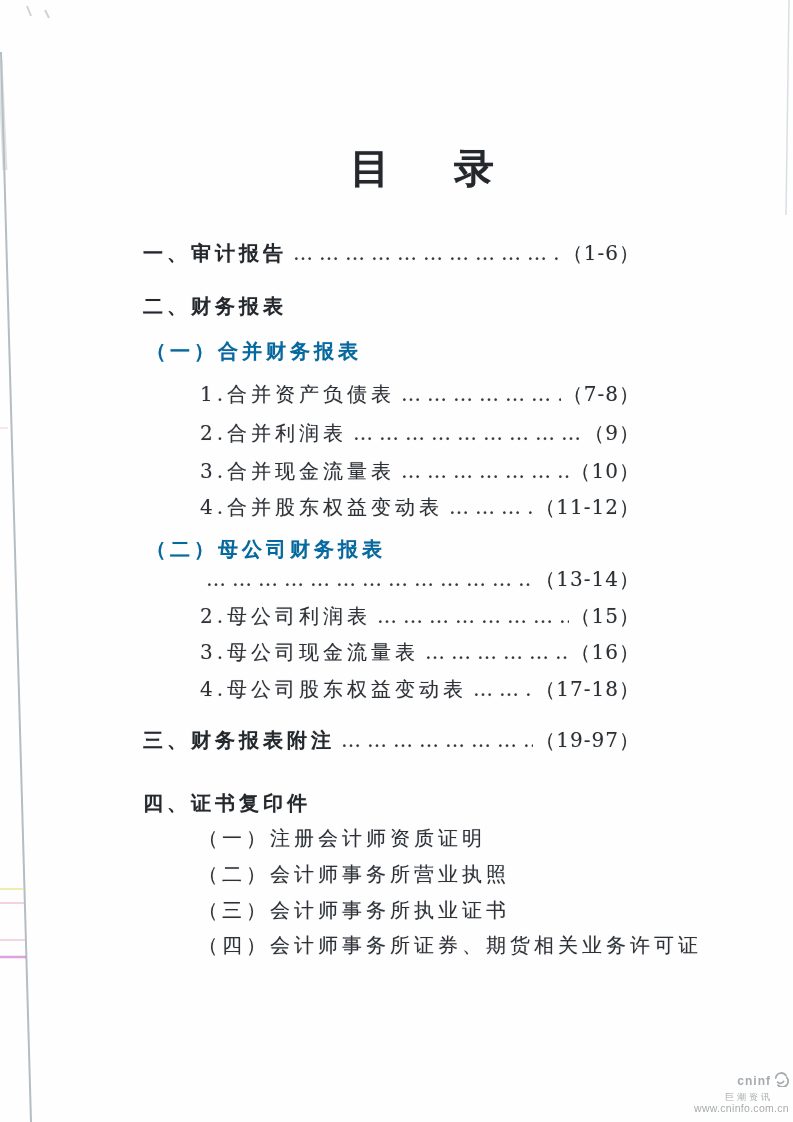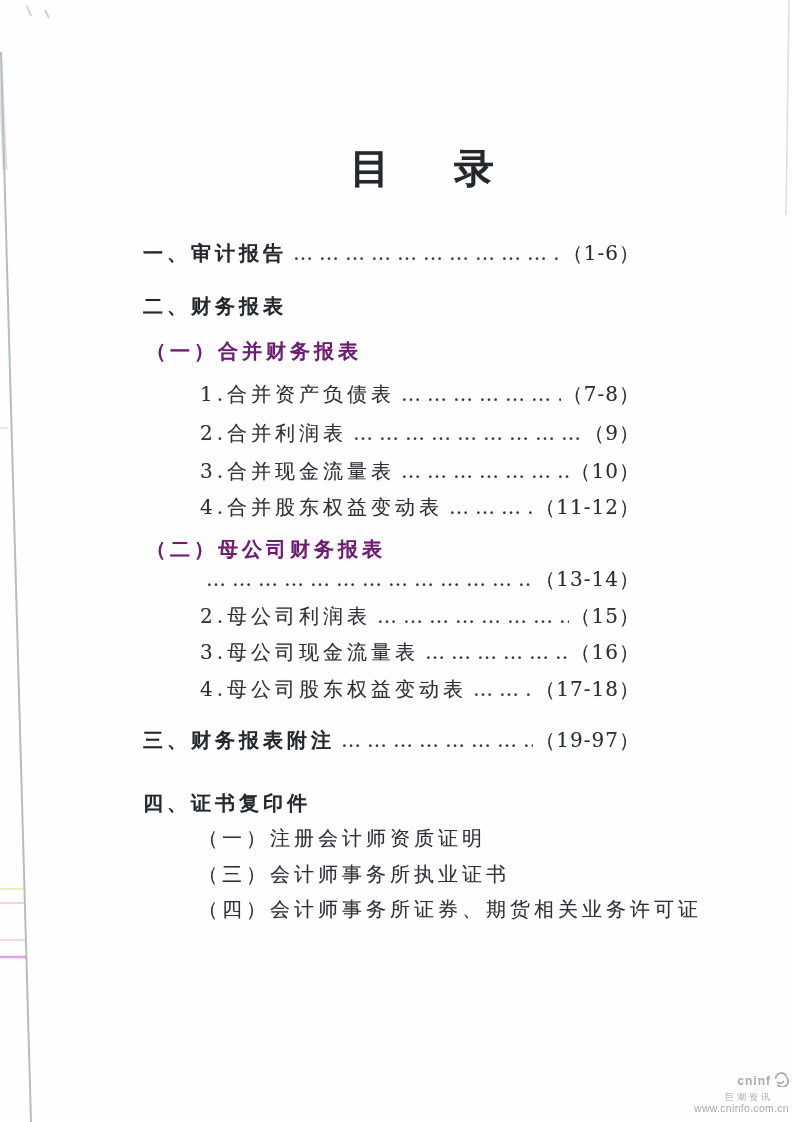--- a/index.html
+++ b/index.html
@@ -36,21 +36,21 @@
   .row{
     display:flex;
     align-items:baseline;
     height:26px;
     line-height:26px;
     font-size:20px;
     white-space:nowrap;
     text-shadow:0 0 1px rgba(45,50,55,.3);
   }
   .lvl1{margin-left:143px;font-weight:bold;letter-spacing:4px;color:#24282c;justify-content:space-between;}
-  .lvl2{margin-left:146px;font-weight:bold;letter-spacing:4px;color:#701a75;}
+  .lvl2{margin-left:146px;font-weight:bold;letter-spacing:4px;color:#0369a1;}
   .lvl3{margin-left:200px;font-weight:normal;letter-spacing:4px;}
   .lvl3b{margin-left:198px;font-weight:normal;letter-spacing:4px;}
   .w1{width:497px;}   
   .w3{width:440px;}   
   .lbl{flex:0 0 auto;}
   .dots{
     flex:1 1 auto;
     overflow:hidden;
     letter-spacing:6px;
     font-weight:normal;
@@ -170,20 +170,23 @@
     </div>
 
     <div class="row lvl1" style="margin-top:37px">
       <span class="lbl">四、证书复印件</span>
     </div>
 
     <div class="row lvl3b" style="margin-top:9px">
       <span class="lbl">（一）注册会计师资质证明</span>
     </div>
 
+    <div class="row lvl3b" style="margin-top:10px">
+      <span class="lbl">（二）会计师事务所营业执照</span>
+    </div>
 
     <div class="row lvl3b" style="margin-top:10px">
       <span class="lbl">（三）会计师事务所执业证书</span>
     </div>
 
     <div class="row lvl3b" style="margin-top:9px">
       <span class="lbl">（四）会计师事务所证券、期货相关业务许可证</span>
     </div>
 
   </div>

